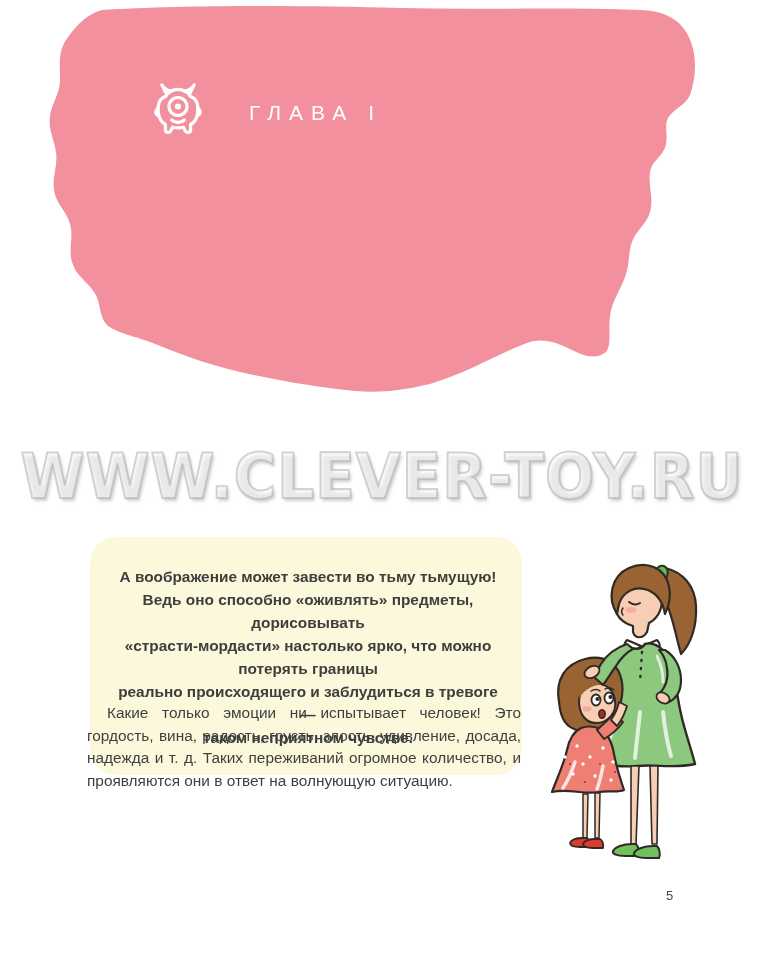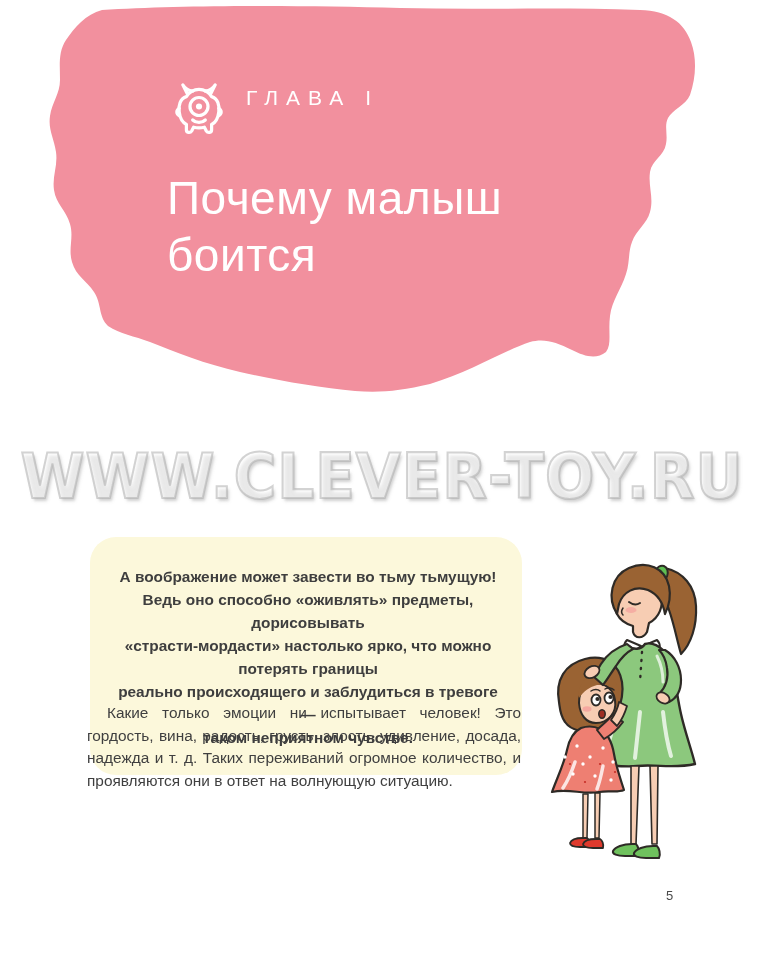--- a/index.html
+++ b/index.html
@@ -1,21 +1,21 @@
 <!DOCTYPE html>
 <html lang="ru"><head>
 <meta charset="utf-8">
 <style>
   html,body{margin:0;padding:0;background:#fff;}
   .page{
     position:relative;width:764px;height:960px;background:#ffffff;
     overflow:hidden;font-family:"Liberation Sans",sans-serif;
   }
   .blob{position:absolute;left:0;top:0;width:764px;height:400px;}
-  .kicker-row{position:absolute;left:172px;top:82px;display:flex;gap:20px;}
+  .kicker-row{position:absolute;left:151px;top:82px;display:flex;align-items:center;gap:44px;}
   .monster{width:54px;height:58px;}
   .kicker{
     color:#ffffff;font-size:21px;font-weight:300;letter-spacing:8px;
     font-family:"Liberation Sans",sans-serif;margin-top:4px;
   }
   .title{
     position:absolute;left:167px;top:170px;margin:0;
     color:#ffffff;font-size:46px;line-height:57px;font-weight:300;
     letter-spacing:.5px;white-space:pre-line;
   }
@@ -95,22 +95,20 @@
            C12 45 9 41 8 33 C7 26 9 18 16 16 Z"></path>
       <path d="M8 29 C4.5 31 4.5 35 8 37"></path>
       <path d="M52 29 C55.5 31 55.5 35 52 37"></path>
       <circle cx="30" cy="27" r="10"></circle>
       <circle cx="30" cy="27" r="3.4" fill="#ffffff" stroke="none"></circle>
       <path d="M23 42 C26.5 45.5 33.5 45.5 37 42"></path>
     </svg>
     <div class="kicker">ГЛАВА I</div>
   </div>
 
-  <h1 class="title">Почему малыш
-боится</h1>
 
 
   <div class="watermark">WWW.CLEVER-TOY.RU</div>
 
   <div class="callout" style="background: rgb(252, 248, 219);">
     <p class="callout-text">А воображение может завести во тьму тьмущую!
 Ведь оно способно «оживлять» предметы, дорисовывать
 «страсти-мордасти» настолько ярко, что можно потерять границы
 реально происходящего и заблудиться в тревоге —
 таком неприятном чувстве.</p>

